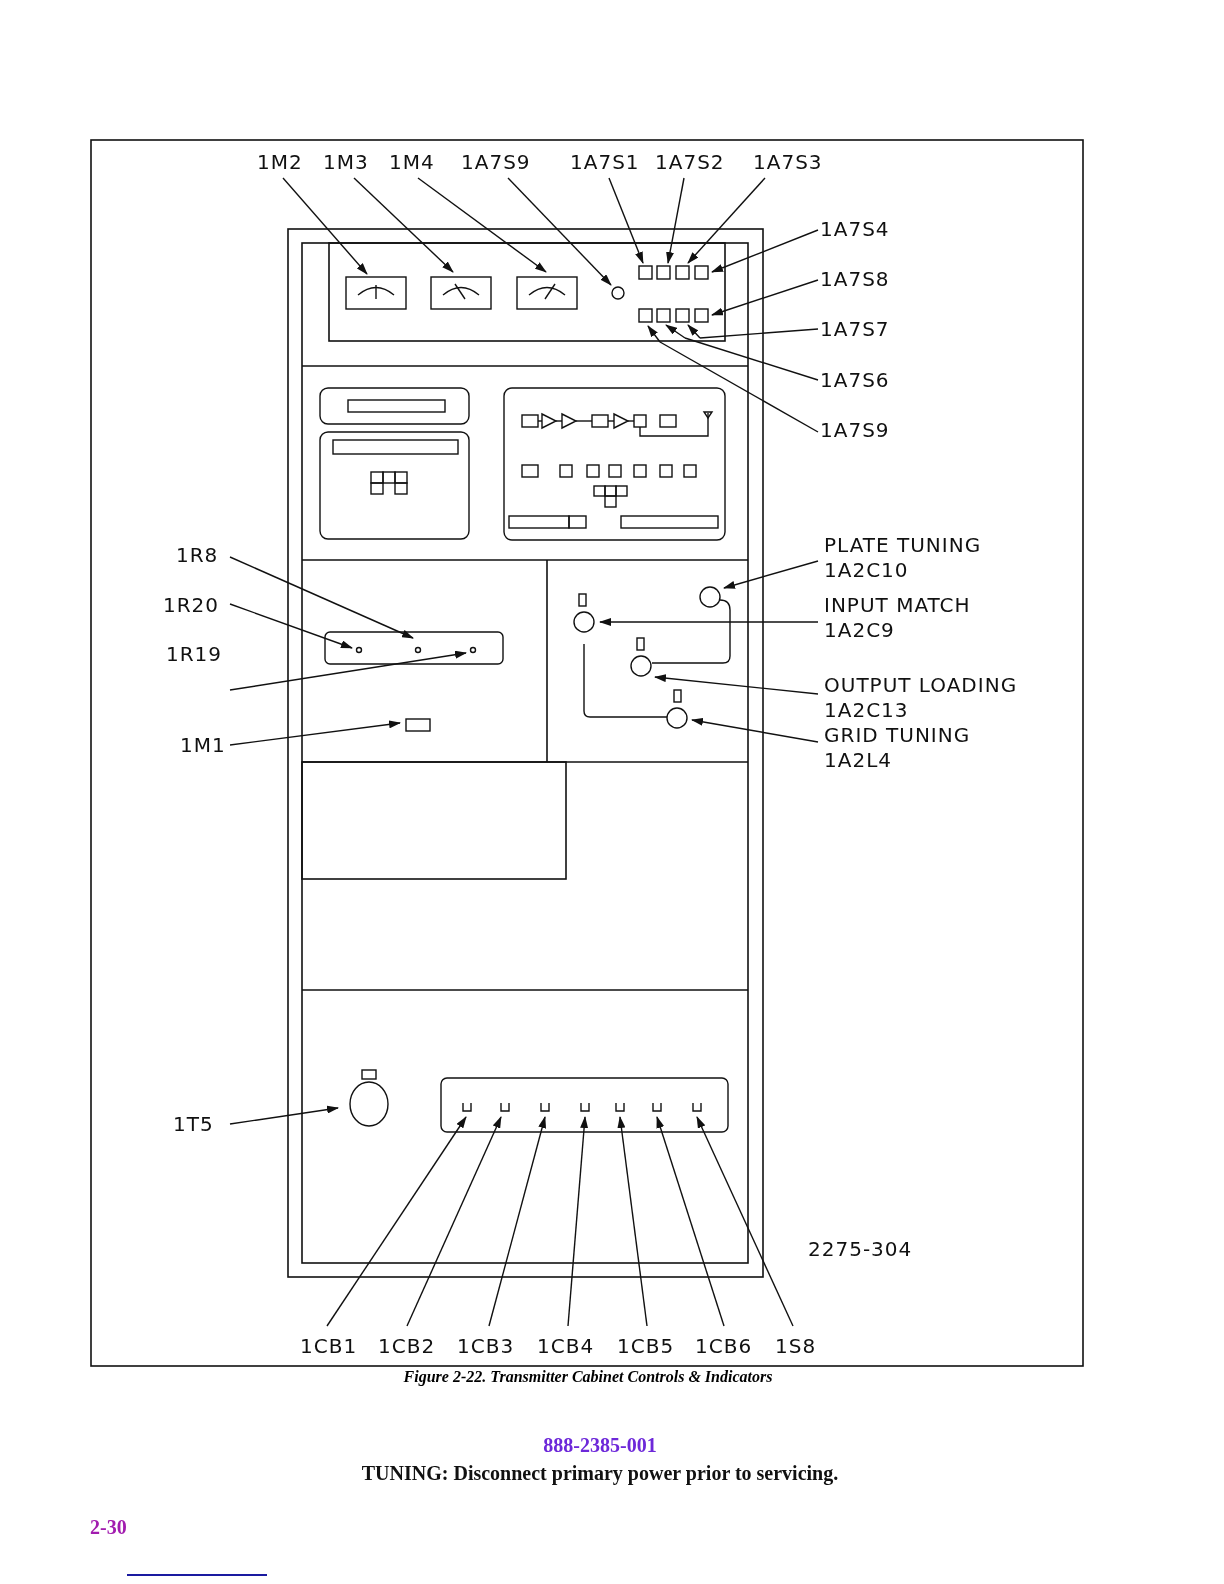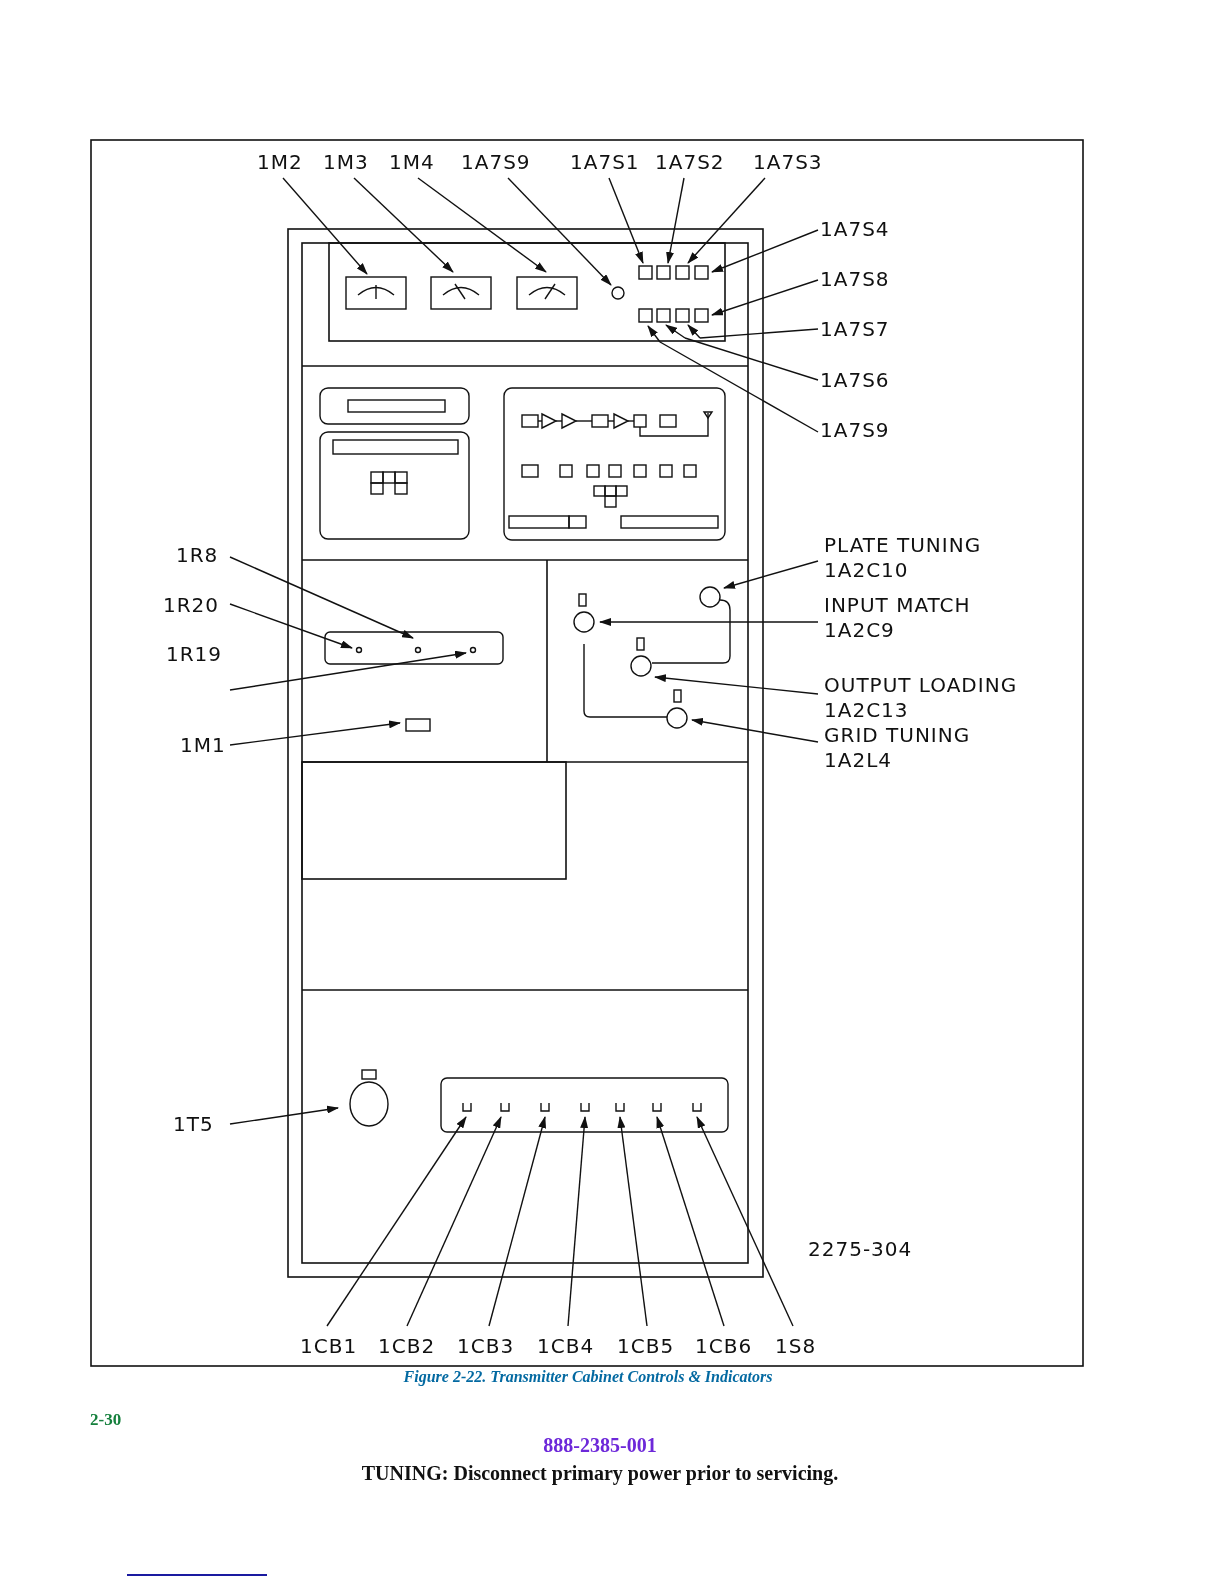--- a/index.html
+++ b/index.html
@@ -2,22 +2,22 @@
 <html><head>
 <meta charset="utf-8">
 <style>
   html, body { margin: 0; padding: 0; background: #ffffff; }
   body { width: 1224px; height: 1584px; position: relative; overflow: hidden; }
   #fig { position: absolute; left: 0; top: 0; }
   .lbl { font-family: "DejaVu Sans", sans-serif; font-size: 20px; fill: #111; letter-spacing: 1px; }
   .ln { stroke: #111; stroke-width: 1.6; fill: none; }
   .thin { stroke: #111; stroke-width: 1.4; fill: none; }
   .caption { position: absolute; left: 0; width: 1176px; top: 1368px; text-align: center;
-    font-family: "Liberation Serif", serif; font-style: italic; font-weight: bold; font-size: 16px; color: #0369a1; }
-  .pageno { position: absolute; left: 90px; top: 1410px; font-family: "Liberation Serif", serif; font-weight: bold; font-size: 17px; color: #15803d; }
+    font-family: "Liberation Serif", serif; font-style: italic; font-weight: bold; font-size: 16px; color: #000000; }
+  .pageno { position: absolute; left: 90px; top: 1516px; font-family: "Liberation Serif", serif; font-weight: bold; font-size: 20px; color: #a21caf; }
   .docno { position: absolute; left: 0; width: 1200px; top: 1434px; text-align: center; font-family: "Liberation Serif", serif; font-weight: bold; font-size: 20px; color: #6d28d9; }
   .warning { position: absolute; left: 0; width: 1200px; top: 1462px; text-align: center; font-family: "Liberation Serif", serif; font-weight: bold; font-size: 20px; color: #111; }
   .blue-rule { position: absolute; left: 127px; top: 1574px; width: 140px; height: 2px; background: #1a1aa0; }
 </style>
 </head>
 <body>
 
 <svg id="fig" width="1224" height="1584" viewBox="0 0 1224 1584">
   <defs>
     <marker id="arr" markerWidth="12" markerHeight="8" refX="11" refY="4" orient="auto" markerUnits="userSpaceOnUse">

